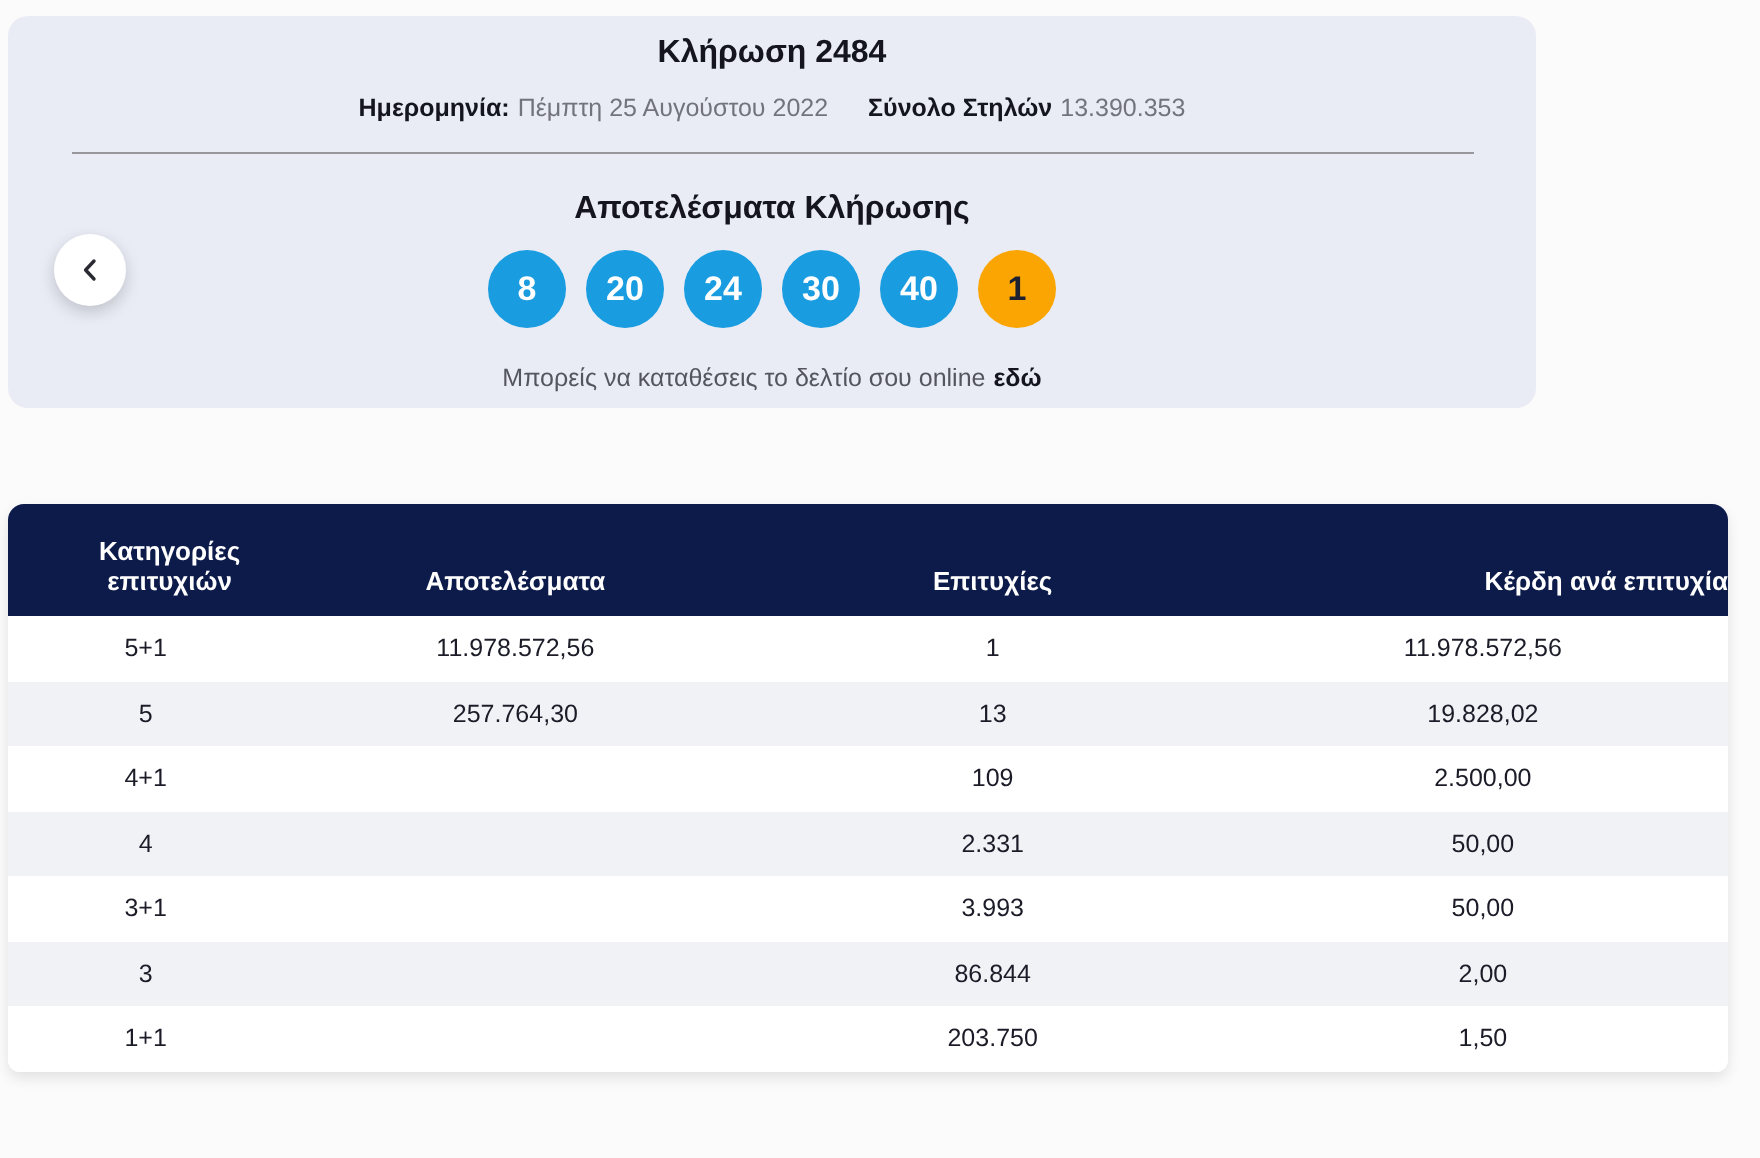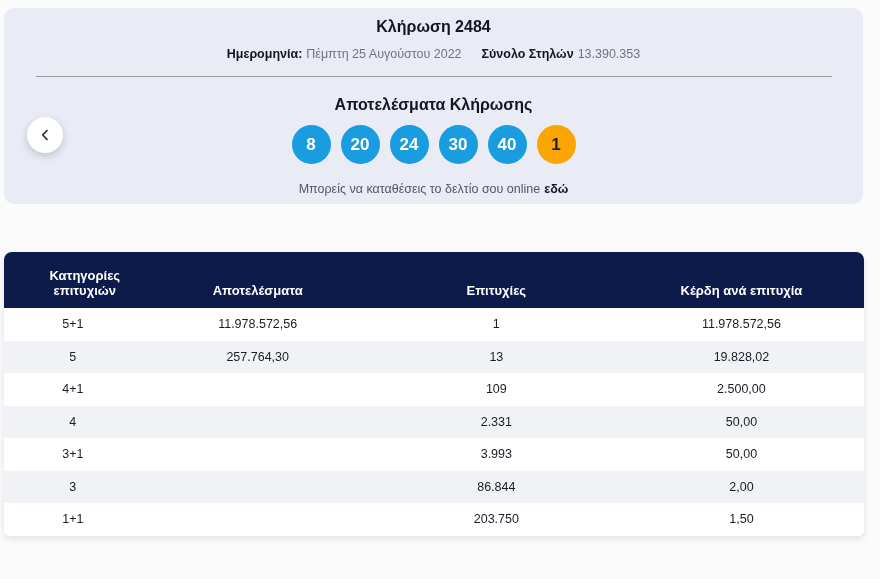--- a/index.html
+++ b/index.html
@@ -8,21 +8,21 @@
     background: #fbfbfc;
     font-family: "Liberation Sans", sans-serif;
     overflow: hidden;
     color: #1c1c28;
   }
 
   
   .draw-card {
     position: relative;
     margin: 8px 14px 0 4px;
-    width: 859px;
+    width: 764px;
     height: 196px;
     background: #e9ecf5;
     border-radius: 10px;
     text-align: center;
   }
   .draw-title {
     padding-top: 10px;
     font-size: 16px;
     font-weight: bold;
     color: #15151f;
@@ -109,21 +109,21 @@
   .payout-table th {
     background: #0d1b4b;
     color: #ffffff;
     font-size: 13px;
     font-weight: bold;
     height: 56px;
     vertical-align: bottom;
     padding-bottom: 10px;
   }
   .payout-table th:first-child { border-top-left-radius: 8px; padding-left: 24px; }
-  .payout-table th:last-child  { border-top-right-radius: 8px; }
+  .payout-table th:last-child  { border-top-right-radius: 8px; text-align: right; }
   .payout-table td {
     height: 32.5px;
     color: #1c1c28;
     background: #ffffff;
   }
   .payout-table tbody tr:nth-child(even) td { background: #f1f2f6; }
   .payout-table tbody tr:last-child td:first-child { border-bottom-left-radius: 6px; }
   .payout-table tbody tr:last-child td:last-child  { border-bottom-right-radius: 6px; }
 </style>
 </head>

